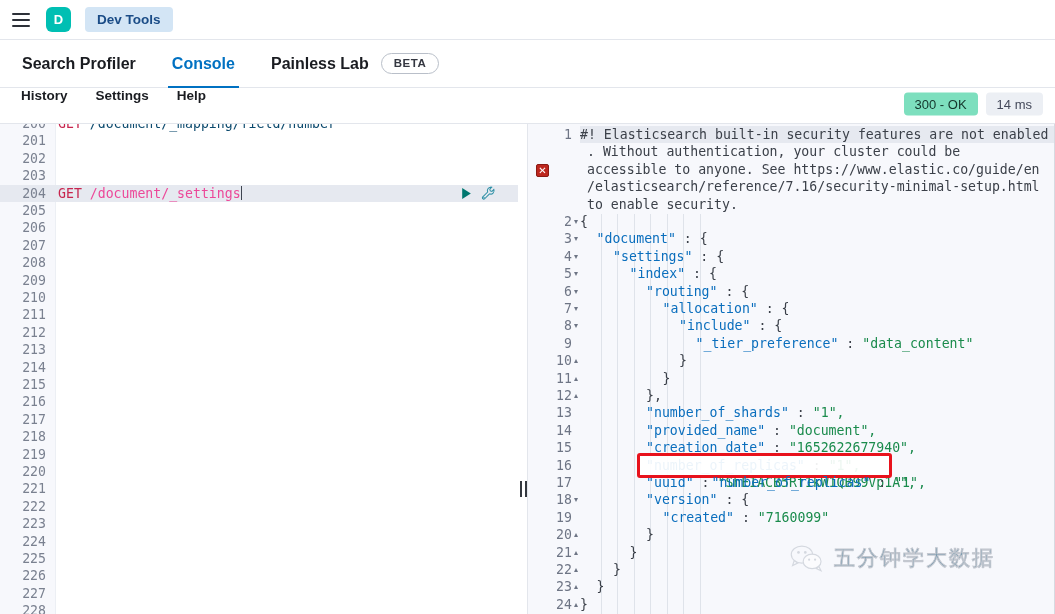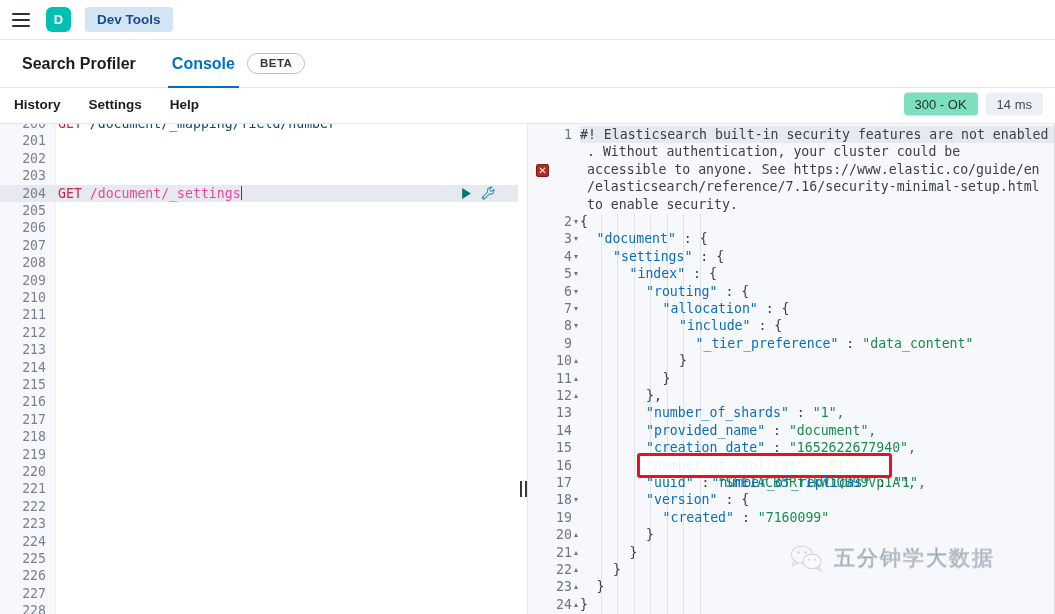--- a/index.html
+++ b/index.html
@@ -84,24 +84,24 @@
     color: #343741;
     padding: 3px 12px 4px;
     margin-left: -6px;
     cursor: pointer;
   }
 
   
   .subbar {
     height: 32px;
     display: flex;
-    align-items: center;
     padding-left: 0px;
     position: relative;
     background: #ffffff;
+    margin-left: 7px;
   }
   .subitem {
     font-size: 13.5px;
     font-weight: 700;
     color: #1a1c21;
     padding: 0 14px;
     cursor: pointer;
   }
   .status-wrap {
     position: absolute;
@@ -291,20 +291,21 @@
       <span></span>
       <span></span>
   </div>
   <div class="avatar">D</div>
   <div class="devtools-badge">Dev Tools</div>
 </div>
 
 <div class="tabbar">
   <div class="tab">Search Profiler</div>
   <div class="tab active">Console</div>
+  <div class="tab">Painless Lab</div>
   <div class="beta-badge">BETA</div>
 </div>
 
 <div class="subbar">
   <div class="subitem">History</div>
   <div class="subitem">Settings</div>
   <div class="subitem">Help</div>
   <div class="status-wrap">
     <div class="status-ok">300 - OK</div>
     <div class="status-time">14 ms</div>

